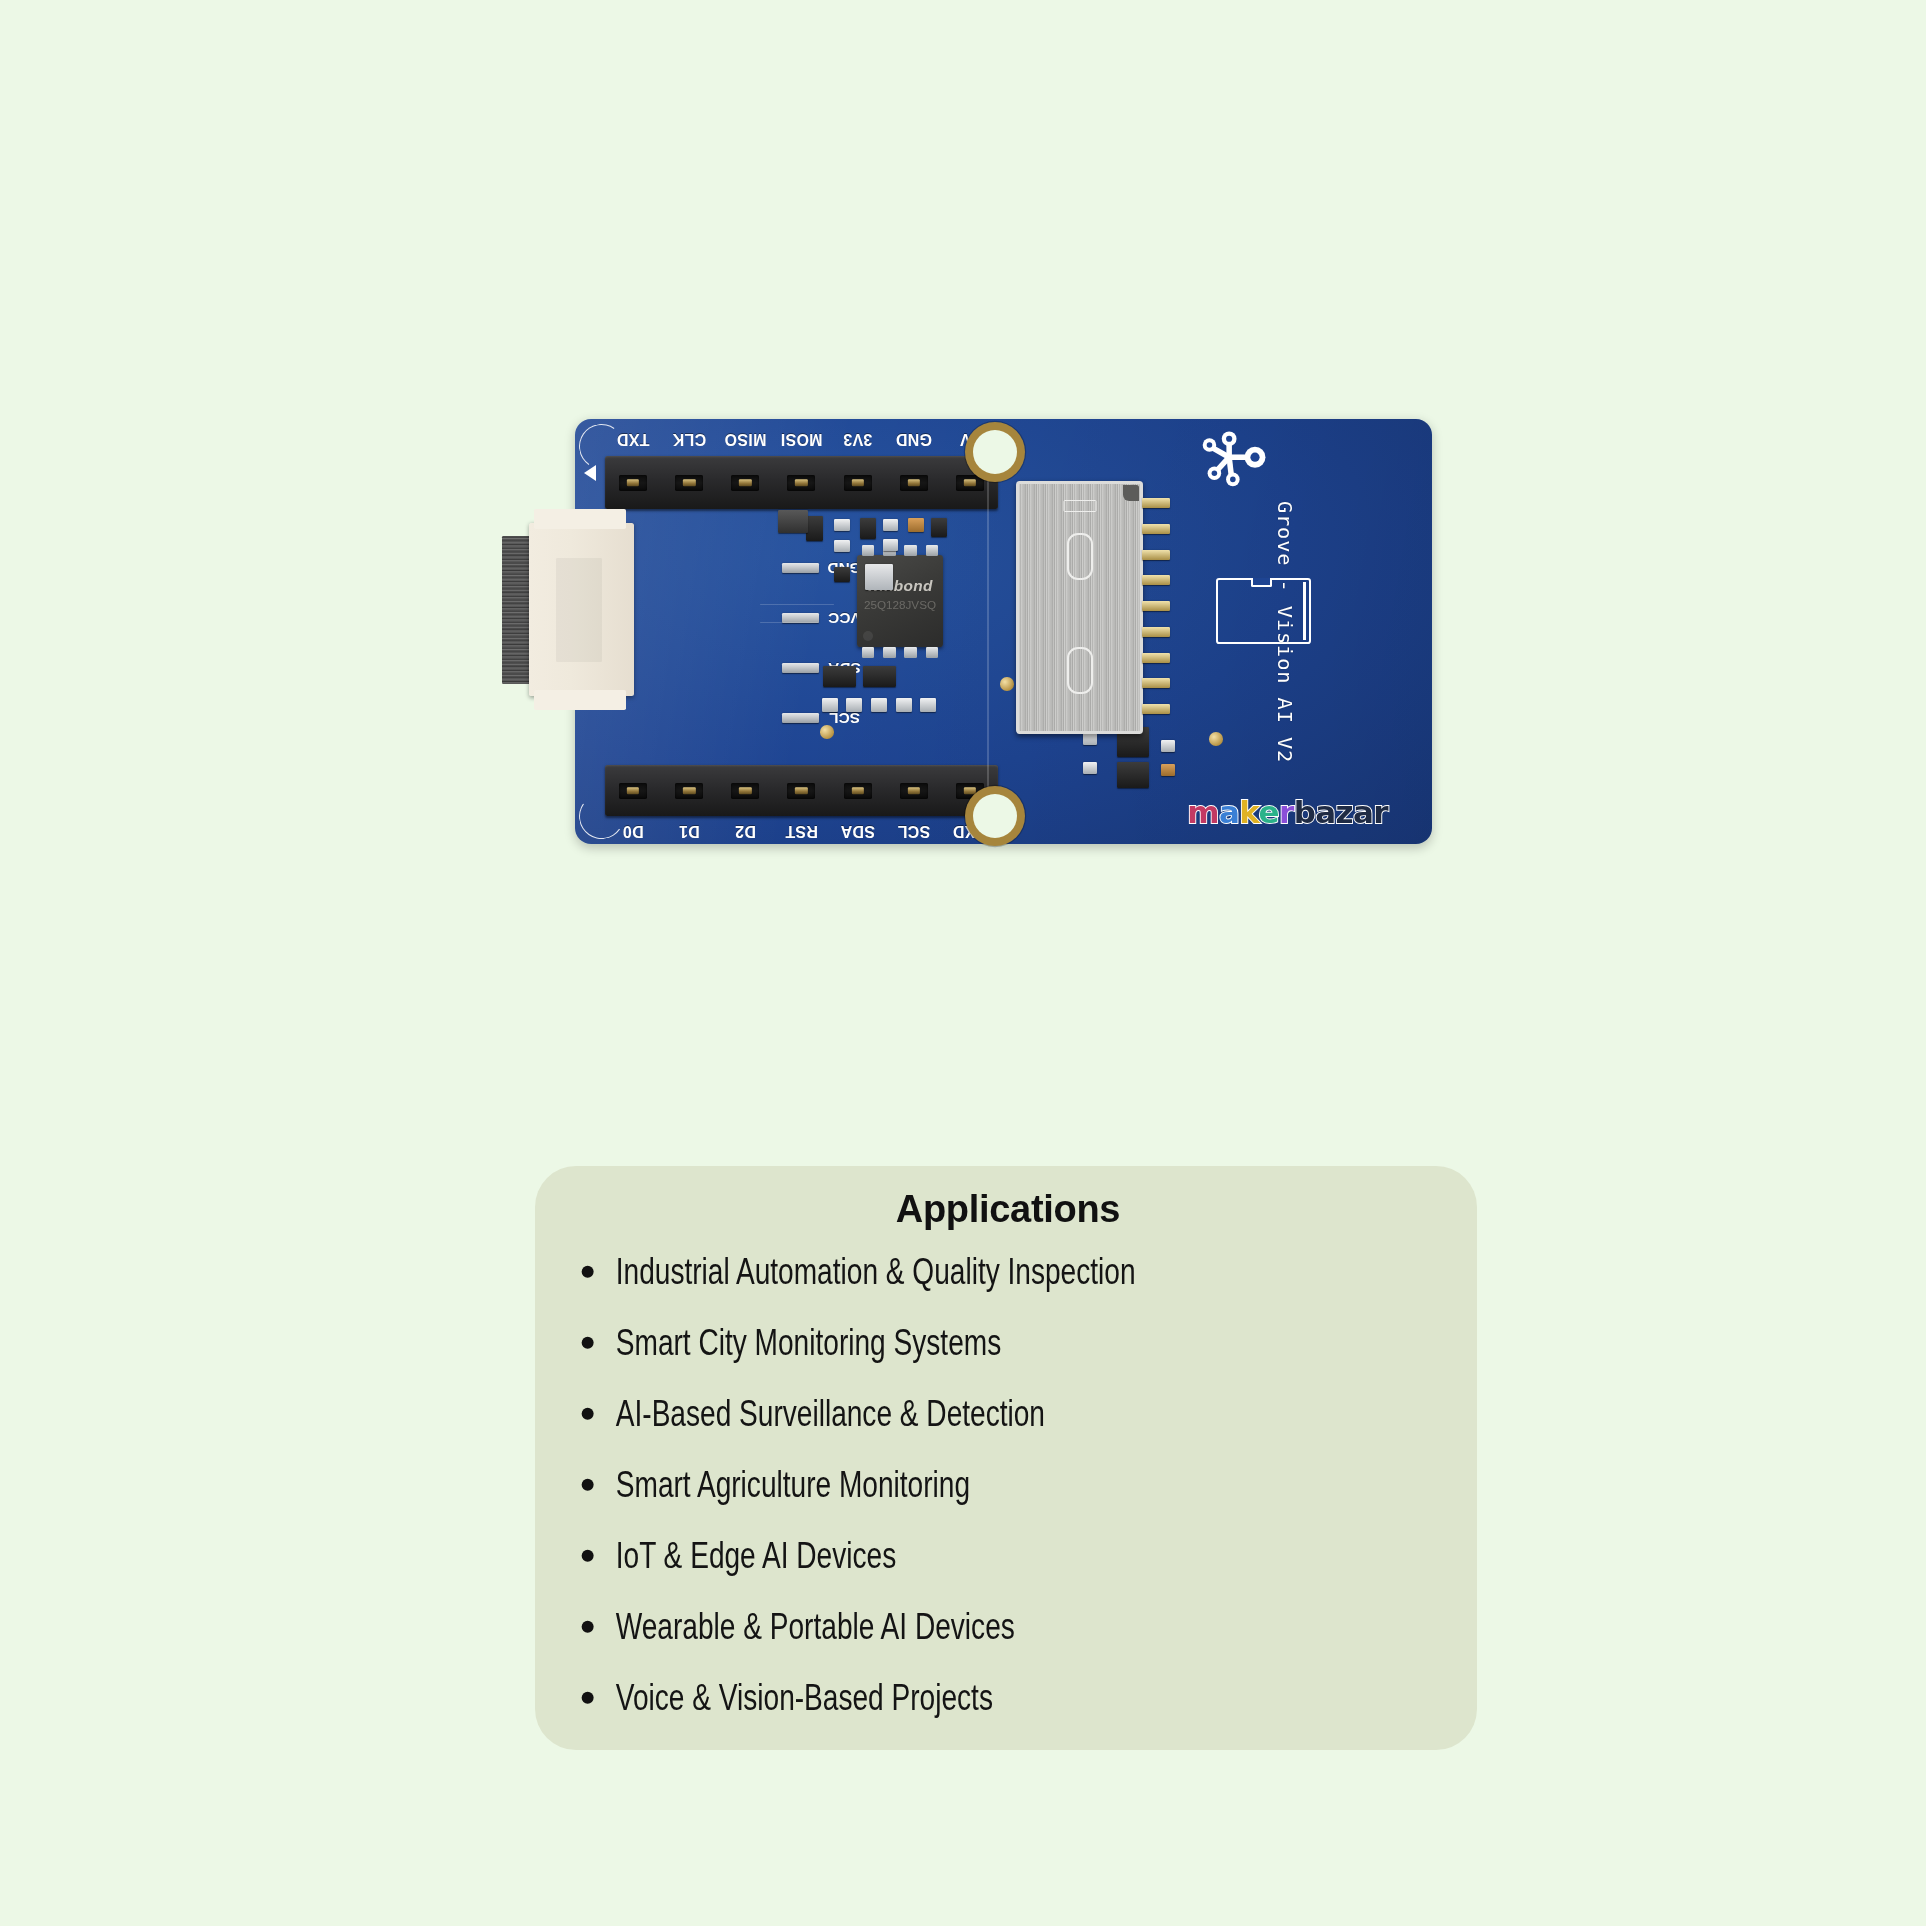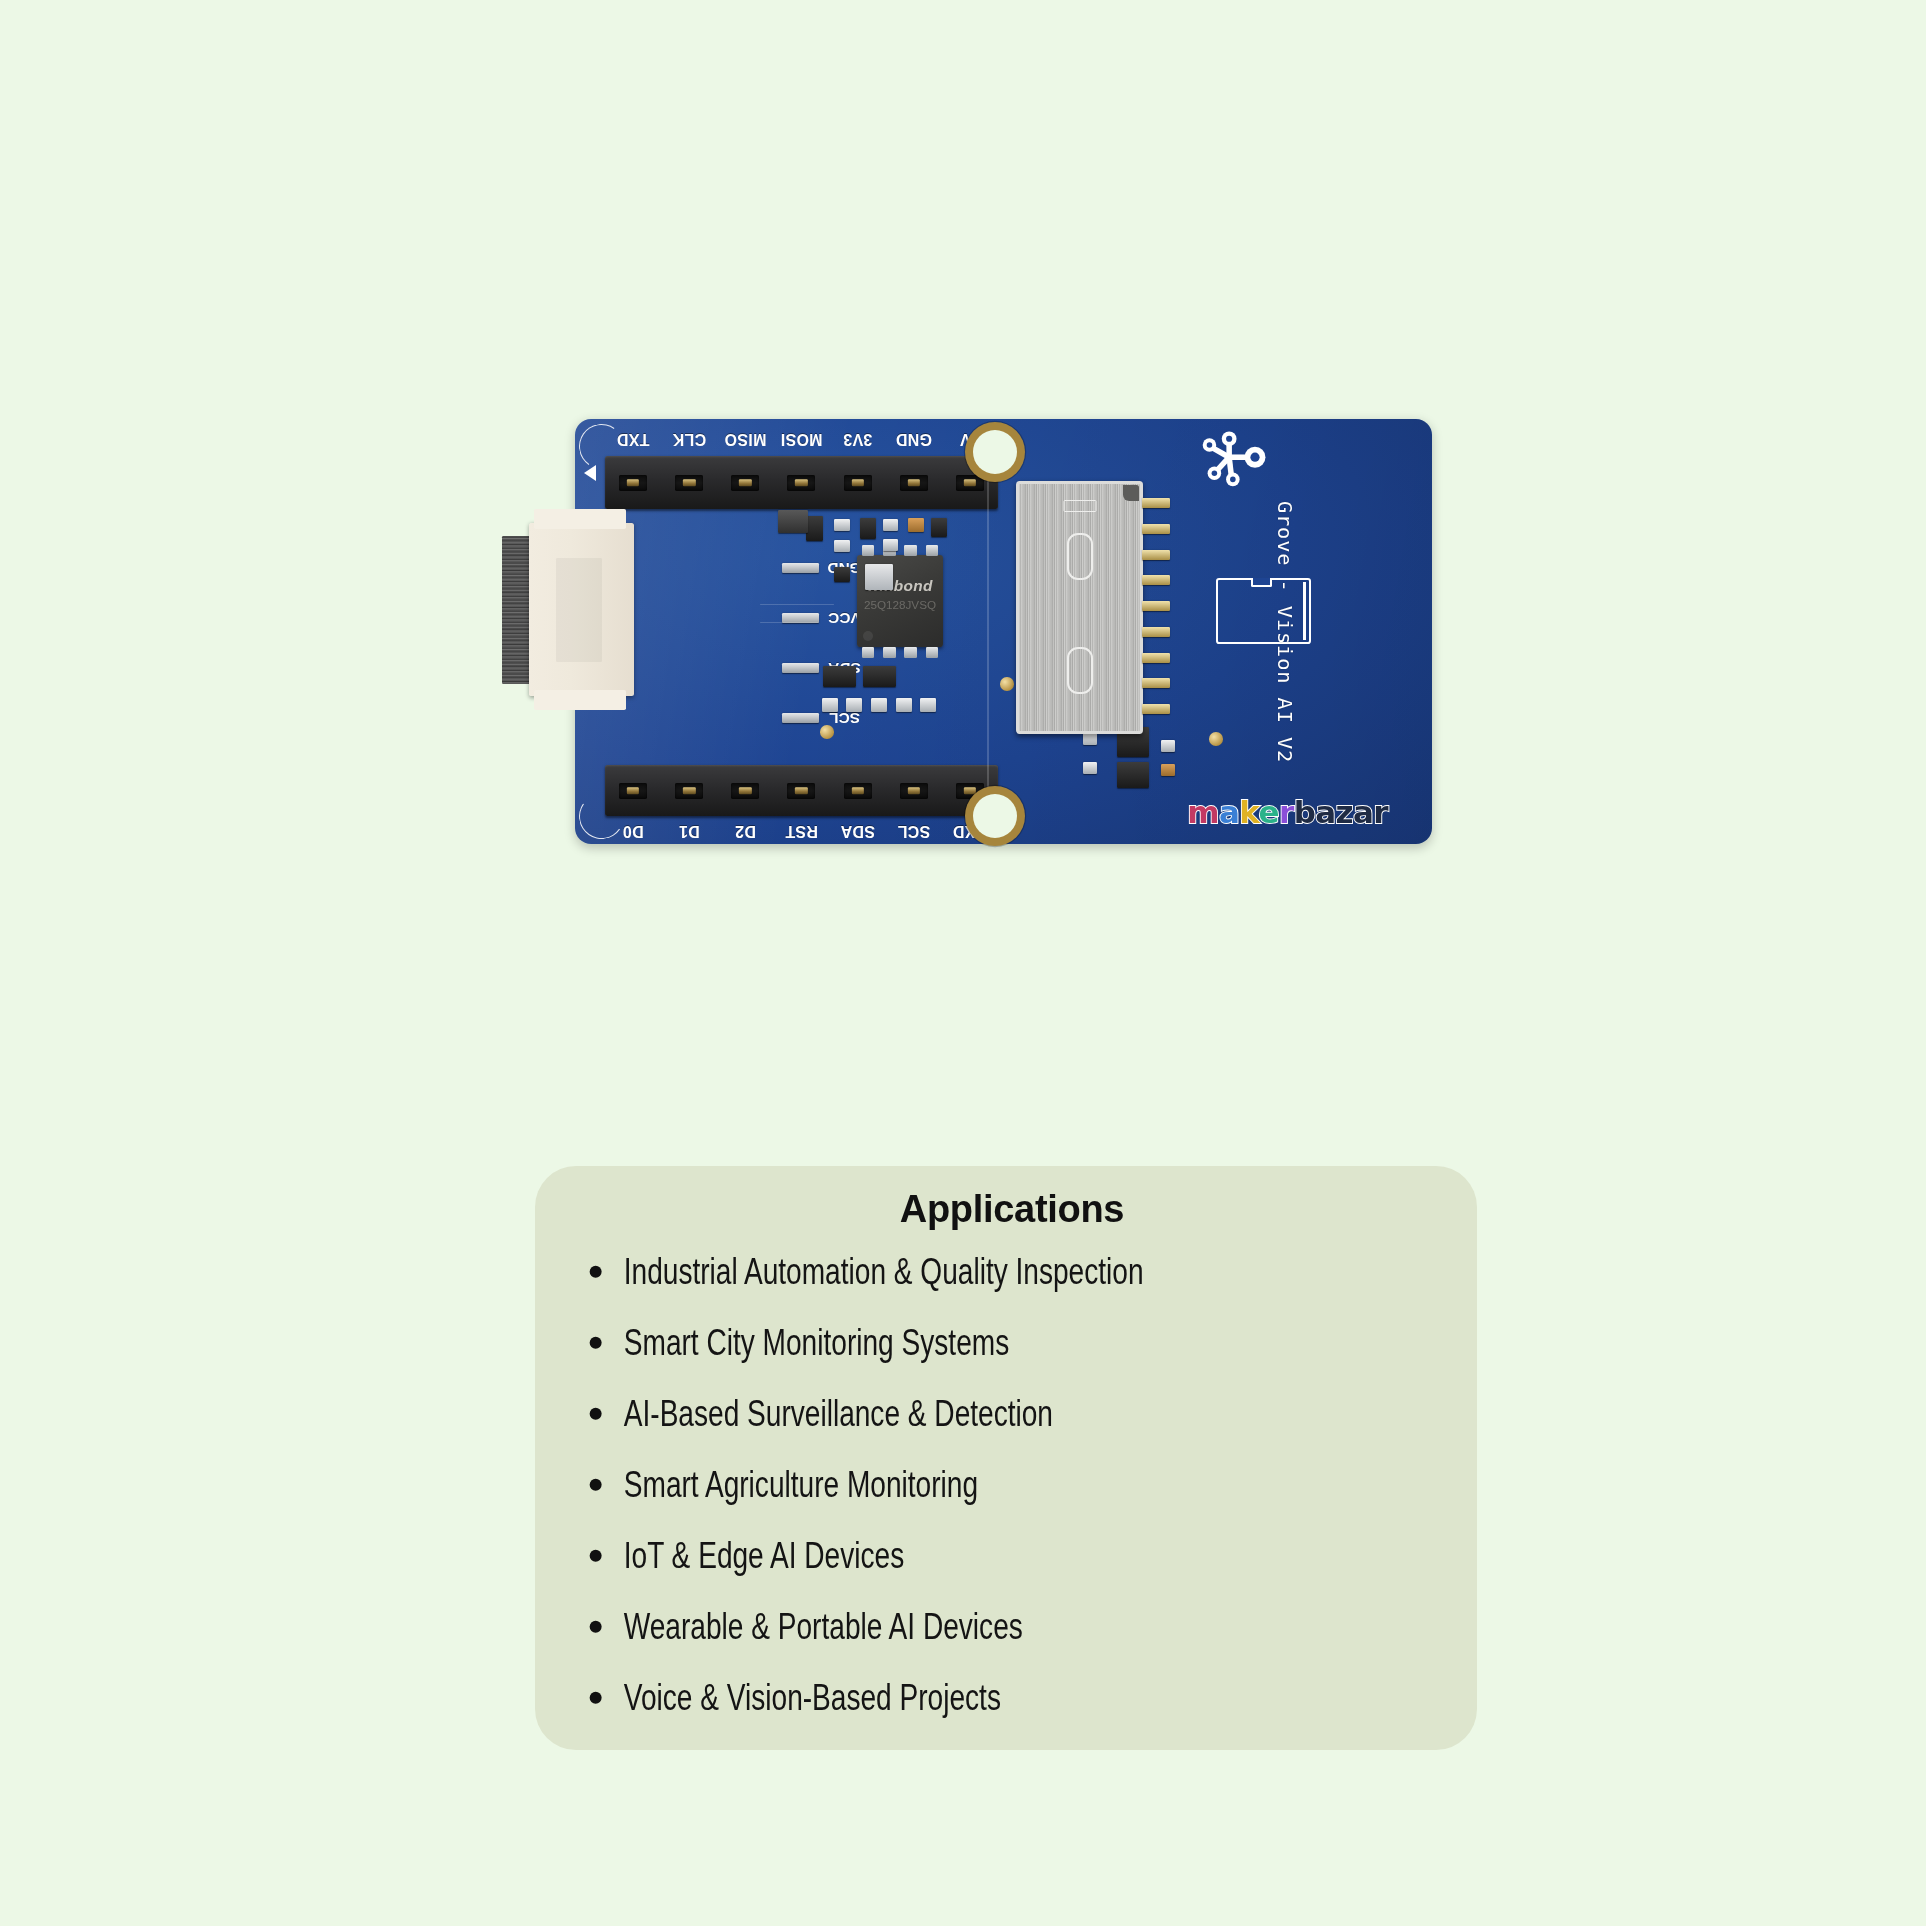--- a/index.html
+++ b/index.html
@@ -375,21 +375,21 @@
   
   #applications-card {
     position: absolute;
     left: 535px;
     top: 1166px;
     width: 942px;
     height: 584px;
     background: #dde5cd;
     border-radius: 41px;
     box-sizing: border-box;
-    padding: 22px 0 0 12px;
+    padding: 22px 0 0 4px;
   }
   .card-title {
     text-align: center;
     font-size: 38px;
     font-weight: 700;
     color: #111111;
     font-family: "Liberation Sans", sans-serif;
     margin: 0 0 5px 0;
     letter-spacing: -0.3px;
   }

